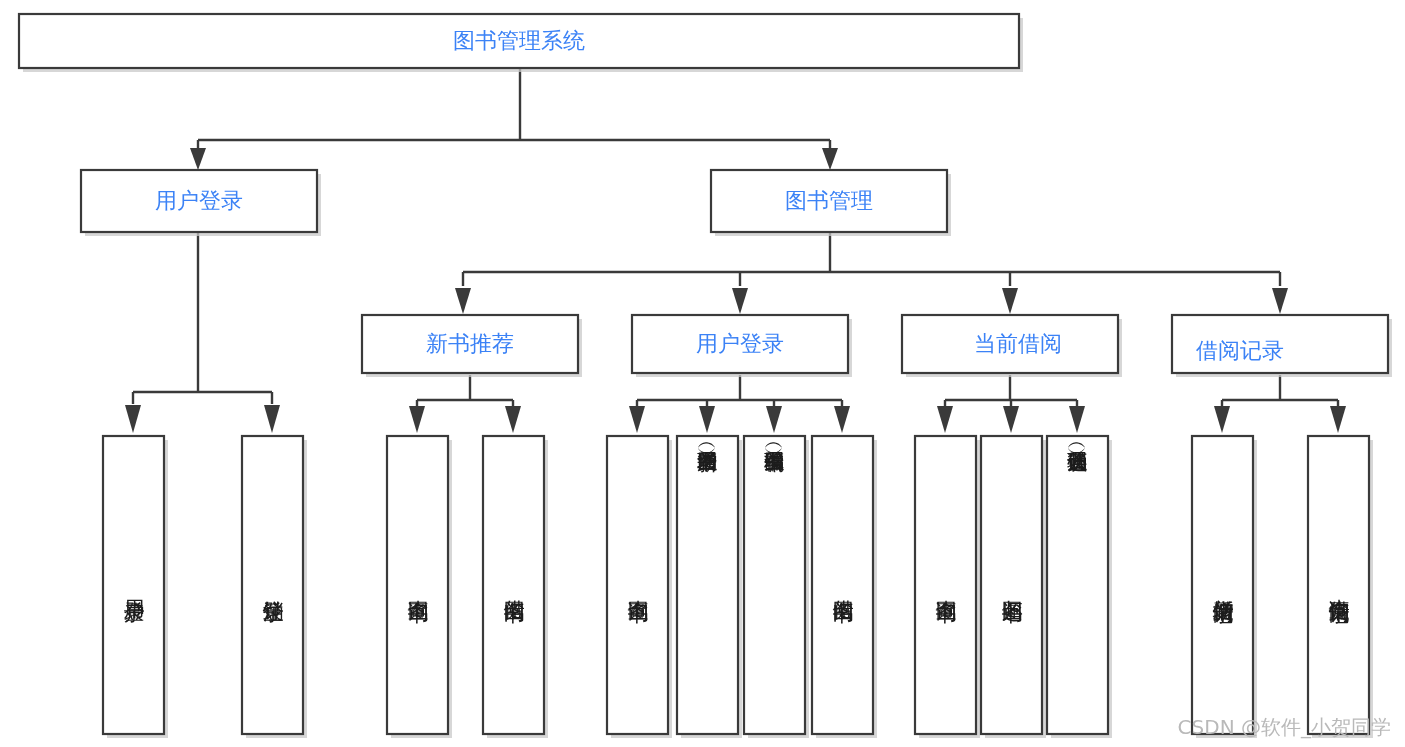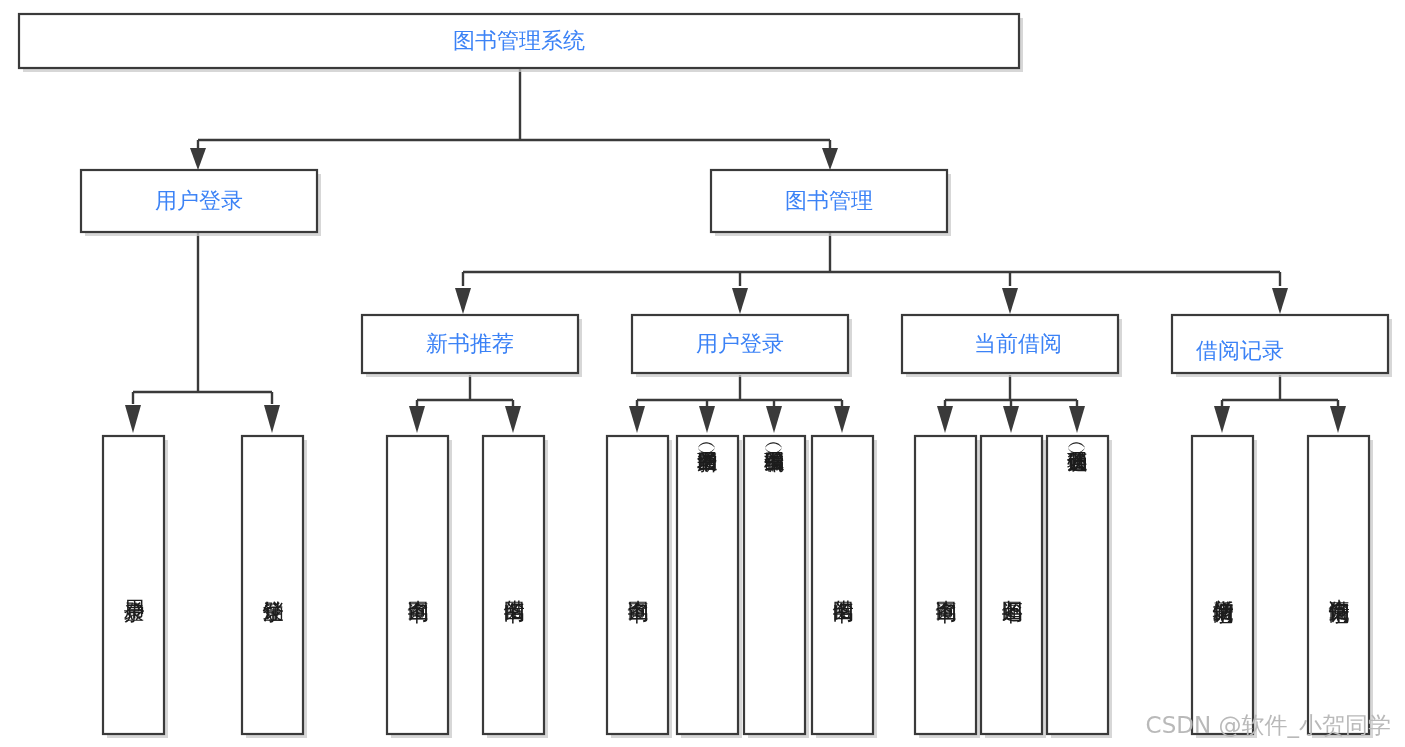--- a/index.html
+++ b/index.html
@@ -80,21 +80,21 @@
     font-family: "DejaVu Sans", "Liberation Sans", sans-serif;
     font-size: 22px;
     color: #3b82f6;
     white-space: nowrap;
   }
   .watermark {
     position: absolute;
     right: 14px;
     bottom: 6px;
     font-family: "DejaVu Sans", "Liberation Sans", sans-serif;
-    font-size: 23px;
+    font-size: 20px;
     color: #b9b9b9;
     white-space: nowrap;
     user-select: none;
   }
 </style>
 </head>
 <body>
 
 <div id="diagram-root">
 

